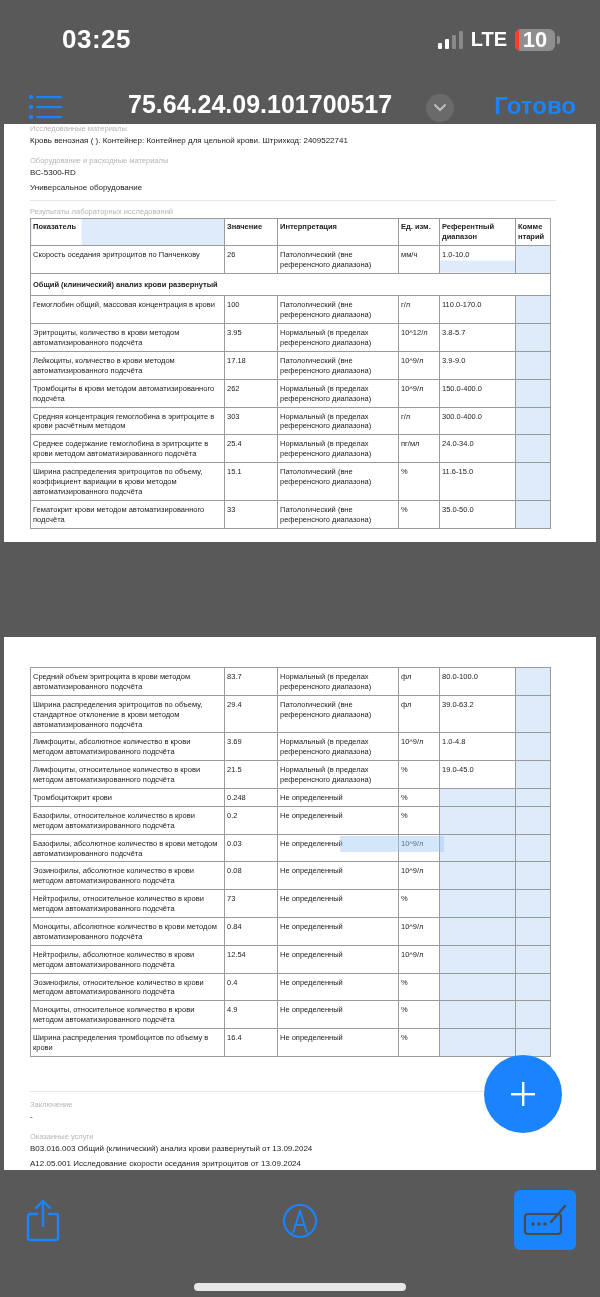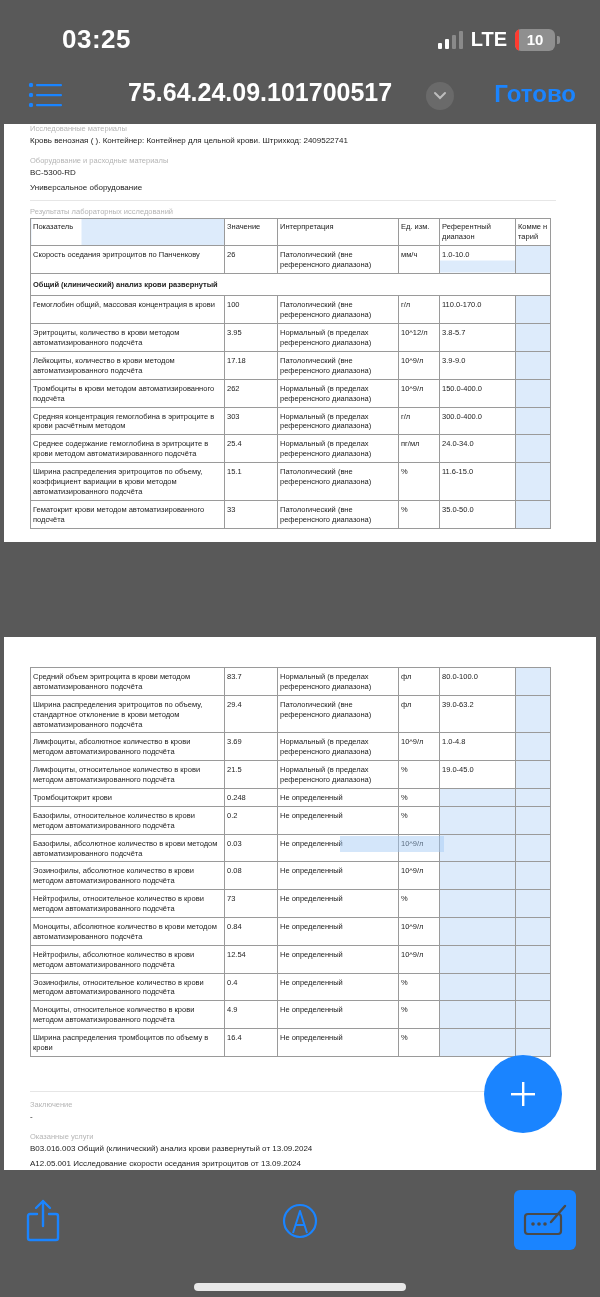--- a/index.html
+++ b/index.html
@@ -9,42 +9,42 @@
   
   .status-bar { position: absolute; top: 0; left: 0; width: 600px; height: 80px; color: #fff; }
   .status-time { position: absolute; left: 62px; top: 24px; font-size: 26px; font-weight: 600; letter-spacing: 0.5px; }
   .status-right { position: absolute; right: 40px; top: 28px; display: flex; align-items: center; gap: 8px; }
   .signal { display: flex; align-items: flex-end; gap: 3px; height: 18px; }
   .signal span { width: 4px; border-radius: 1px; background: #fff; }
   .signal span.dim { background: #8a8a8a; }
   .lte { font-size: 20px; font-weight: 600; }
   .battery { position: relative; width: 40px; height: 22px; border-radius: 6px; background: #8f8f8f; display: flex; align-items: center; justify-content: center; overflow: hidden; }
   .battery .fill { position: absolute; left: 0; top: 0; bottom: 0; width: 4px; background: #ff3b30; }
-  .battery .num { position: relative; font-size: 15px; font-weight: 700; color: #fff; }
+  .battery .num { position: relative; font-size: 22px; font-weight: 700; color: #fff; }
   .battery-tip { width: 3px; height: 8px; background: #8f8f8f; border-radius: 0 2px 2px 0; margin-left: -6px; }
 
   
-  .nav-bar { position: absolute; top: 68px; left: 0; width: 600px; height: 56px; }
+  .nav-bar { position: absolute; top: 80px; left: 0; width: 600px; height: 56px; }
   .list-icon { position: absolute; left: 28px; top: 14px; width: 34px; height: 26px; cursor: pointer; }
   .nav-title { position: absolute; left: 128px; top: 10px; font-size: 25px; font-weight: 600; color: #fff; }
   .nav-chevron { position: absolute; left: 426px; top: 14px; width: 28px; height: 28px; border-radius: 50%; background: #6a6a6a; display:flex; align-items:center; justify-content:center; }
   .nav-done { position: absolute; right: 24px; top: 12px; font-size: 24px; font-weight: 600; color: #1a84ff; cursor: pointer; }
 
   
   .page { position: absolute; left: 4px; width: 592px; background: #fff; overflow: hidden; }
   .page1 { top: 124px; height: 418px; }
   .page2 { top: 637px; height: 533px; }
 
   .sec-label { position: absolute; left: 26px; font-size: 7.5px; color: #b5b5b5; }
   .sec-text { position: absolute; left: 26px; font-size: 8px; color: #222; white-space: nowrap; }
   .divider { position: absolute; left: 26px; width: 526px; height: 1px; background: #e6e6e6; }
 
   table.lab { position: absolute; left: 26px; border-collapse: collapse; table-layout: fixed; font-size: 7.5px; color: #222; }
   table.lab td, table.lab th { border: 1px solid #9a9a9a; vertical-align: top; padding: 4px 2px 3px 2px; line-height: 1.32; text-align: left; font-weight: normal; }
-  table.lab th { font-weight: normal; padding-top: 3px; }
+  table.lab th { font-weight: bold; padding-top: 3px; }
   table.lab td.group { font-weight: bold; padding: 6px 2px; }
   td.blue, th.blue-part { background: #ddebfb; }
   col.c1 { width: 194px; }
   col.c2 { width: 53px; }
   col.c3 { width: 121px; }
   col.c4 { width: 41px; }
   col.c5 { width: 76px; }
   col.c6 { width: 35px; }
 
   .page2 table.lab { top: 30px; }

